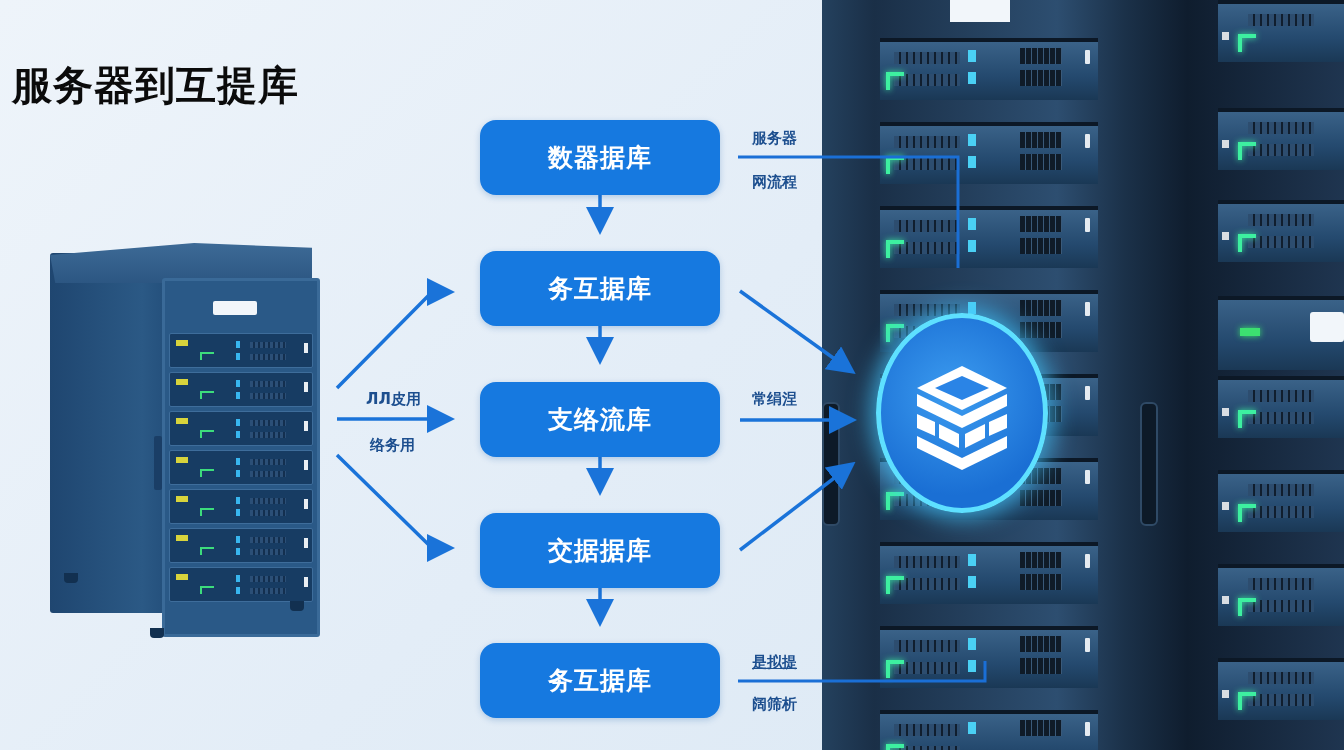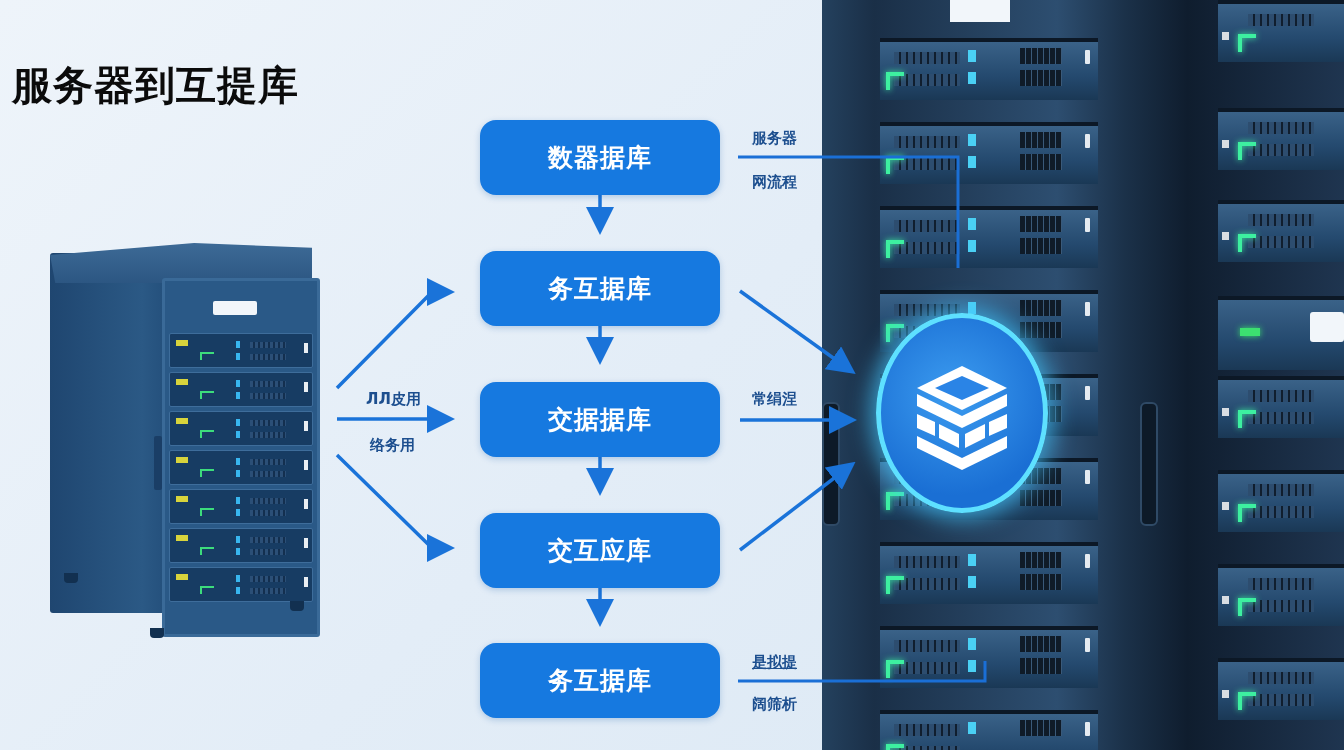--- a/index.html
+++ b/index.html
@@ -344,24 +344,24 @@
   </g>
 </svg>
 
 <div class="node" style="top:120px;">
     <span>数器据库</span>
   </div>
 <div class="node" style="top:251px;">
     <span>务互据库</span>
   </div>
 <div class="node" style="top:382px;">
+    <span>支络流库</span>
+  </div>
+<div class="node" style="top:513px;">
     <span>交据据库</span>
-  </div>
-<div class="node" style="top:513px;">
-    <span>交互应库</span>
   </div>
 <div class="node" style="top:643px;">
     <span>务互据库</span>
   </div>
 
 <div class="side-label" style="left:366px; top:390px;">ЛЛ皮用</div>
 <div class="side-label" style="left:370px; top:436px;">络务用</div>
 <div class="side-label" style="left:752px; top:129px;">服务器</div>
 <div class="side-label" style="left:752px; top:173px;">网流程</div>
 <div class="side-label" style="left:752px; top:390px;">常绢涅</div>

